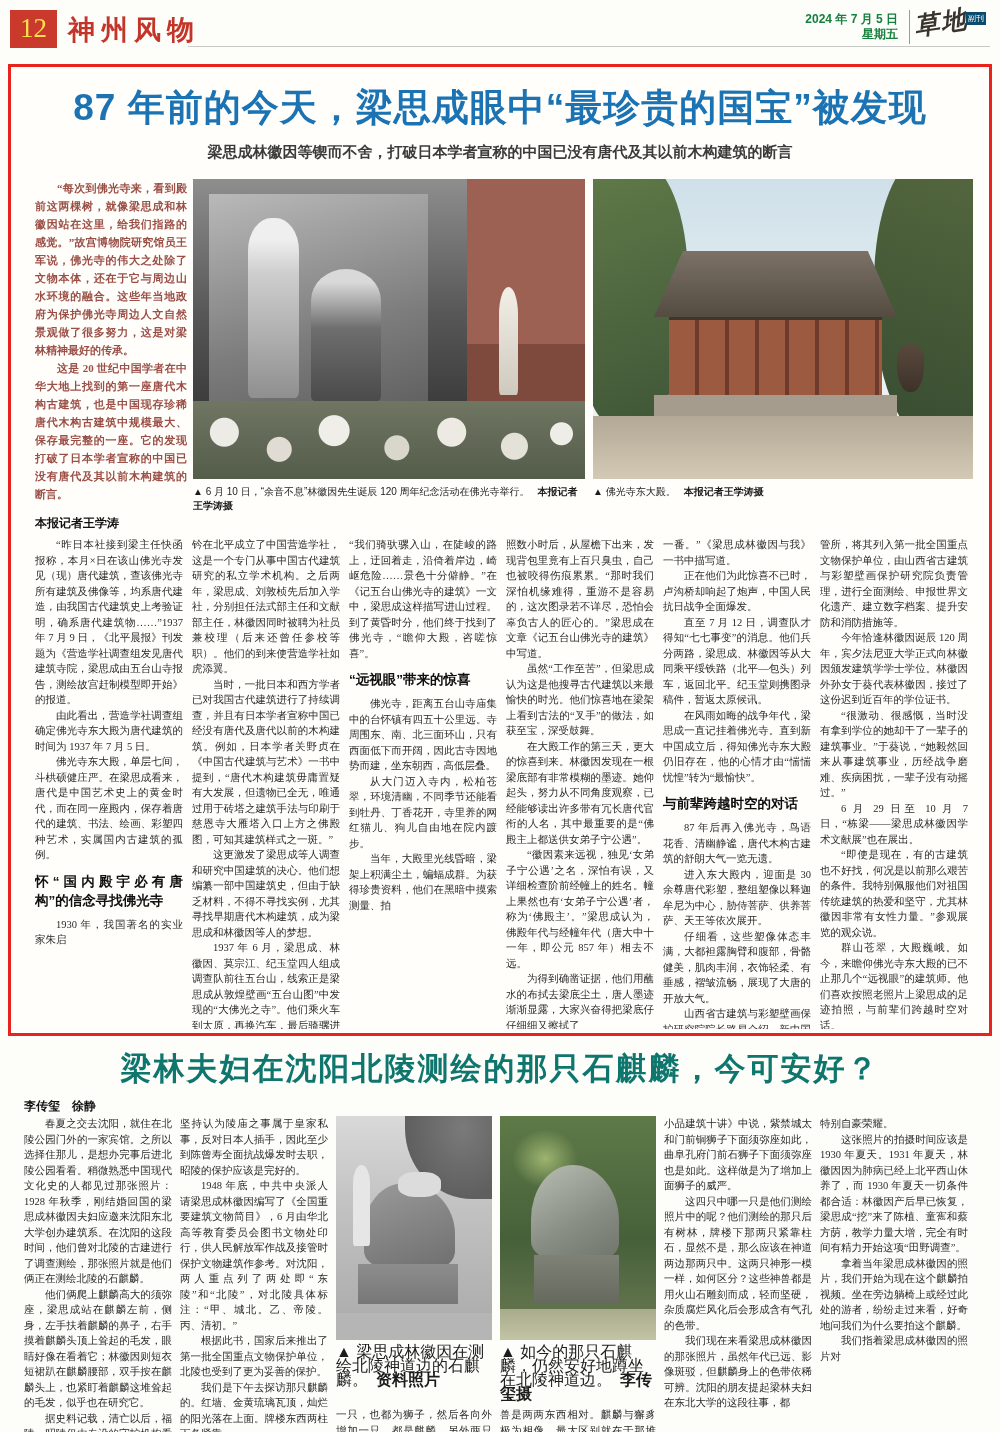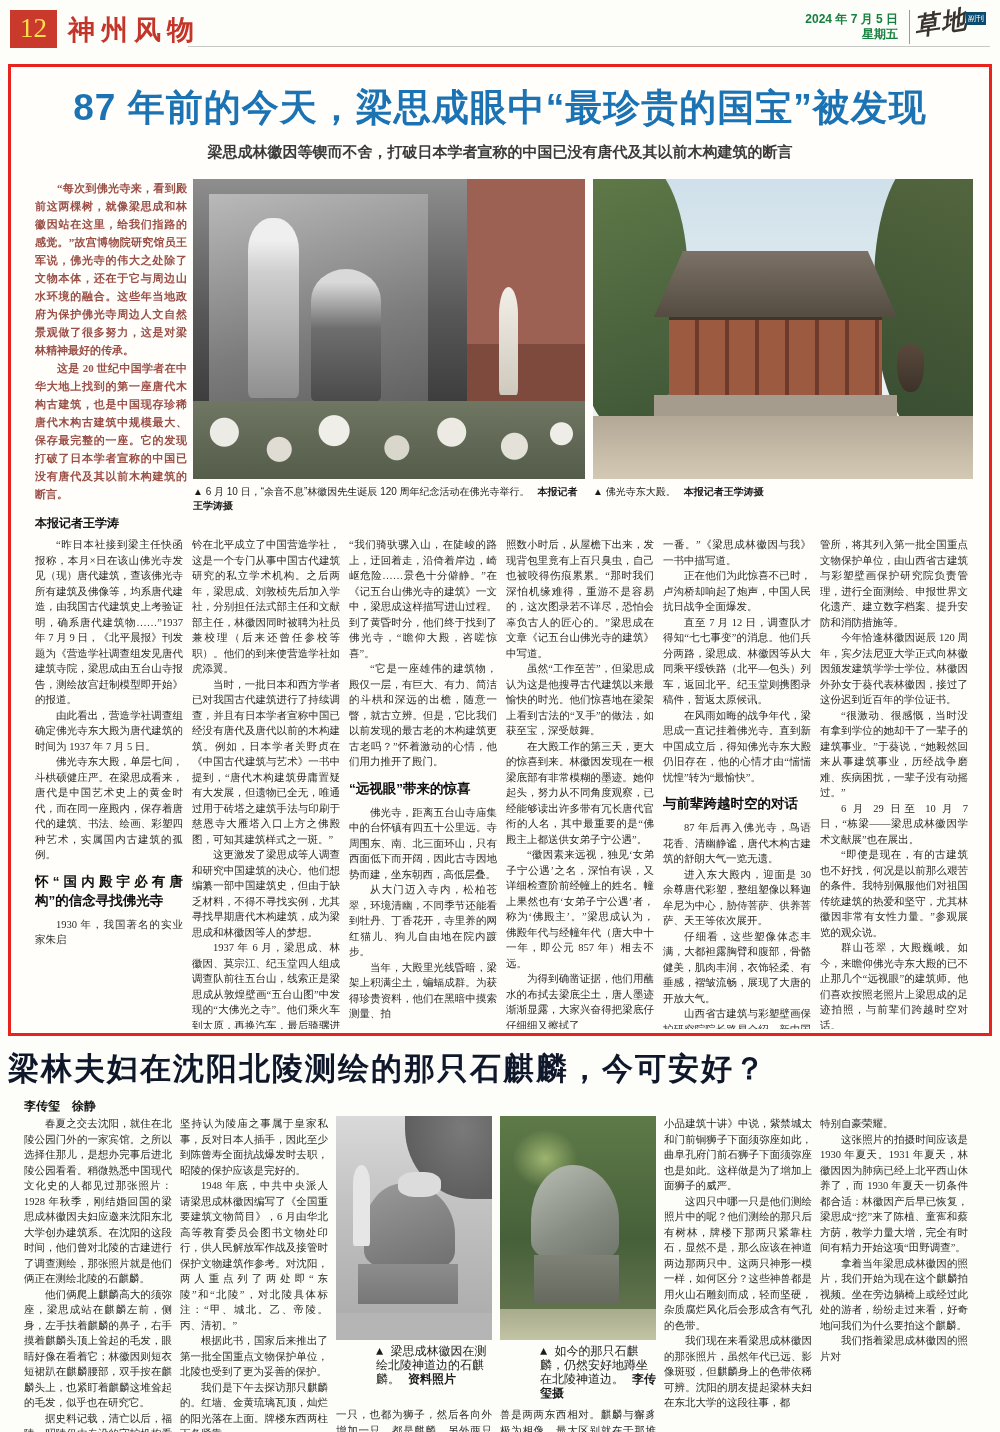--- a/index.html
+++ b/index.html
@@ -90,31 +90,31 @@
 .pr-body { position:absolute; left:20%; top:46%; width:56%; height:26%; border-top:3px solid #3f352c;
   background:repeating-linear-gradient(90deg,#9c5a41 0 26px,#6e3a2c 26px 30px); }
 .pr-base { position:absolute; left:16%; top:72%; width:64%; height:7%; background:#a59c8d; }
 .pr-ground { position:absolute; left:0; bottom:0; width:100%; height:21%;
   background:linear-gradient(180deg,#b3a896,#d4c9b4); }
 .pr-bell { position:absolute; right:13%; top:55%; width:7%; height:16%;
   border-radius:50% 50% 45% 45%/30% 30% 55% 55%; background:linear-gradient(#59493c,#3d322a); }
 
 
 .article2 { position:absolute; left:8px; top:1046px; width:984px; height:386px; overflow:hidden; }
-.headline2 { position:absolute; top:2px; left:0; width:100%; text-align:left; font-weight:bold; font-size:31px;
-  color:#0f172a; letter-spacing:2px; font-family:"Liberation Sans","DejaVu Sans",sans-serif; }
+.headline2 { position:absolute; top:2px; left:0; width:100%; text-align:center; font-weight:bold; font-size:31px;
+  color:#0f766e; letter-spacing:2px; font-family:"Liberation Sans","DejaVu Sans",sans-serif; }
 .byline2 { position:absolute; left:16px; top:52px; font-size:12px; font-weight:bold; color:#111;
   font-family:"Liberation Sans",sans-serif; }
 .colwrap2 { position:absolute; left:16px; top:70px; width:952px; height:316px; display:flex; gap:8px; overflow:hidden; }
 .col2 { flex:0 0 148px; width:148px; overflow:hidden; }
 .midblock { flex:0 0 320px; width:320px; }
 .mid-photos { display:flex; gap:8px; }
 .photo2 { position:relative; width:156px; height:224px; overflow:hidden; background:#777; }
 .mid-captions { display:flex; gap:8px; margin-top:5px; }
-.caption2 { width:156px; font-size:12px; line-height:14px; color:#1c1c1c; font-family:Liberation Mono, monospace;margin-left:40px; }
+.caption2 { width:156px; font-size:16px; line-height:14px; color:#1c1c1c; font-family:Liberation Sans, sans-serif; }
 .caption2 b { font-weight:bold; margin-left:8px; }
 .mid-text { display:flex; gap:8px; margin-top:6px; }
 .midcol { width:156px; overflow:hidden; }
 
 
 .qa-bg { position:absolute; inset:0; background:linear-gradient(180deg,#d9d9d9,#c2c2c2 40%,#a9a9a9); }
 .qa-tree { position:absolute; right:-6%; top:-8%; width:62%; height:45%; border-radius:0 0 0 70%;
   background:radial-gradient(ellipse at 60% 30%,#7a7a7a,#5f5f5f 70%); }
 .qa-statue { position:absolute; left:18%; top:30%; width:58%; height:38%;
   border-radius:45% 55% 20% 25%/55% 60% 20% 20%; background:linear-gradient(160deg,#9a9a9a,#6f6f6f); }
@@ -203,21 +203,20 @@
           <p class="bpara">1930 年，我国著名的实业家朱启</p>
         </div>
       <div class="col">
           <p class="bpara noind">钤在北平成立了中国营造学社，这是一个专门从事中国古代建筑研究的私立学术机构。之后两年，梁思成、刘敦桢先后加入学社，分别担任法式部主任和文献部主任，林徽因同时被聘为社员兼校理（后来还曾任参校等职）。他们的到来使营造学社如虎添翼。</p>
           <p class="bpara">当时，一批日本和西方学者已对我国古代建筑进行了持续调查，并且有日本学者宣称中国已经没有唐代及唐代以前的木构建筑。例如，日本学者关野贞在《中国古代建筑与艺术》一书中提到，“唐代木构建筑毋庸置疑有大发展，但遗物已全无，唯通过用于砖塔之建筑手法与印刷于慈恩寺大雁塔入口上方之佛殿图，可知其建筑样式之一斑。”</p>
           <p class="bpara">这更激发了梁思成等人调查和研究中国建筑的决心。他们想编纂一部中国建筑史，但由于缺乏材料，不得不寻找实例，尤其寻找早期唐代木构建筑，成为梁思成和林徽因等人的梦想。</p>
           <p class="bpara">1937 年 6 月，梁思成、林徽因、莫宗江、纪玉堂四人组成调查队前往五台山，线索正是梁思成从敦煌壁画“五台山图”中发现的“大佛光之寺”。他们乘火车到太原，再换汽车，最后骑骡进山。</p>
         </div>
       <div class="col">
           <p class="bpara noind">“我们骑驮骡入山，在陡峻的路上，迂回着走，沿倚着岸边，崎岖危险……景色十分僻静。”在《记五台山佛光寺的建筑》一文中，梁思成这样描写进山过程。到了黄昏时分，他们终于找到了佛光寺，“瞻仰大殿，咨嗟惊喜”。</p>
-          <p class="bpara">“它是一座雄伟的建筑物，殿仅一层，有巨大、有力、简洁的斗栱和深远的出檐，随意一瞥，就古立辨。但是，它比我们以前发现的最古老的木构建筑更古老吗？”怀着激动的心情，他们用力推开了殿门。</p>
           <h3 class="colhead">“远视眼”带来的惊喜</h3>
           <p class="bpara">佛光寺，距离五台山寺庙集中的台怀镇有四五十公里远。寺周围东、南、北三面环山，只有西面低下而开阔，因此古寺因地势而建，坐东朝西，高低层叠。</p>
           <p class="bpara">从大门迈入寺内，松柏苍翠，环境清幽，不同季节还能看到牡丹、丁香花开，寺里养的网红猫儿、狗儿自由地在院内踱步。</p>
           <p class="bpara">当年，大殿里光线昏暗，梁架上积满尘土，蝙蝠成群。为获得珍贵资料，他们在黑暗中摸索测量、拍</p>
         </div>
       <div class="col">
           <p class="bpara noind">照数小时后，从屋檐下出来，发现背包里竟有上百只臭虫，自己也被咬得伤痕累累。“那时我们深怕机缘难得，重游不是容易的，这次图录若不详尽，恐怕会辜负古人的匠心的。”梁思成在文章《记五台山佛光寺的建筑》中写道。</p>
           <p class="bpara">虽然“工作至苦”，但梁思成认为这是他搜寻古代建筑以来最愉快的时光。他们惊喜地在梁架上看到古法的“叉手”的做法，如获至宝，深受鼓舞。</p>
           <p class="bpara">在大殿工作的第三天，更大的惊喜到来。林徽因发现在一根梁底部有非常模糊的墨迹。她仰起头，努力从不同角度观察，已经能够读出许多带有冗长唐代官衔的人名，其中最重要的是“佛殿主上都送供女弟子宁公遇”。</p>
           <p class="bpara">“徽因素来远视，独见‘女弟子宁公遇’之名，深怕有误，又详细检查阶前经幢上的姓名。幢上果然也有‘女弟子宁公遇’者，称为‘佛殿主’。”梁思成认为，佛殿年代与经幢年代（唐大中十一年，即公元 857 年）相去不远。</p>

